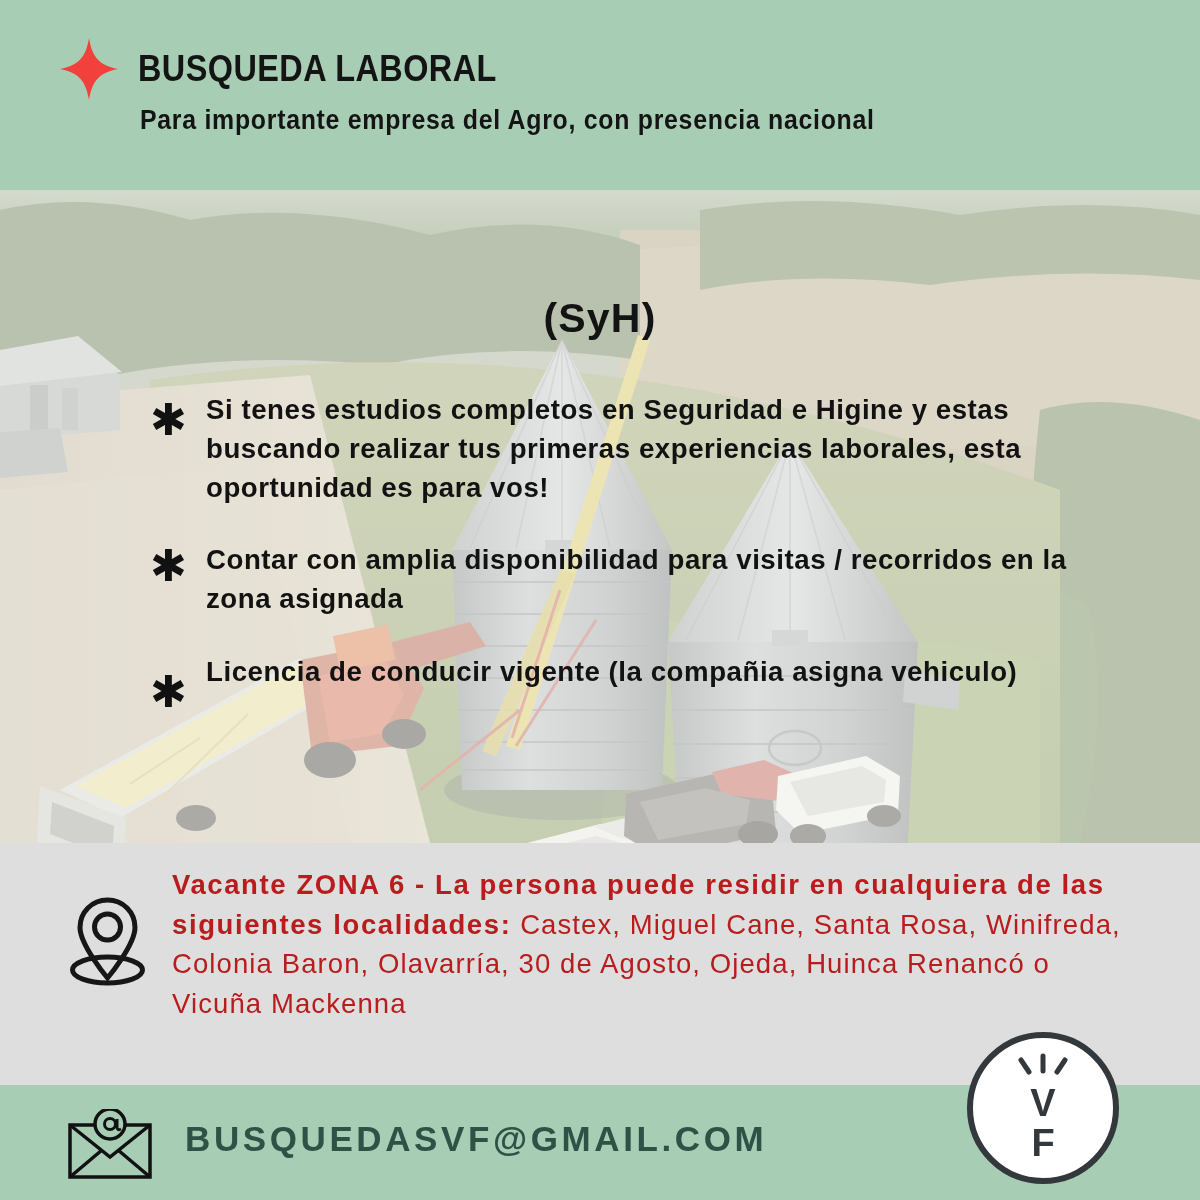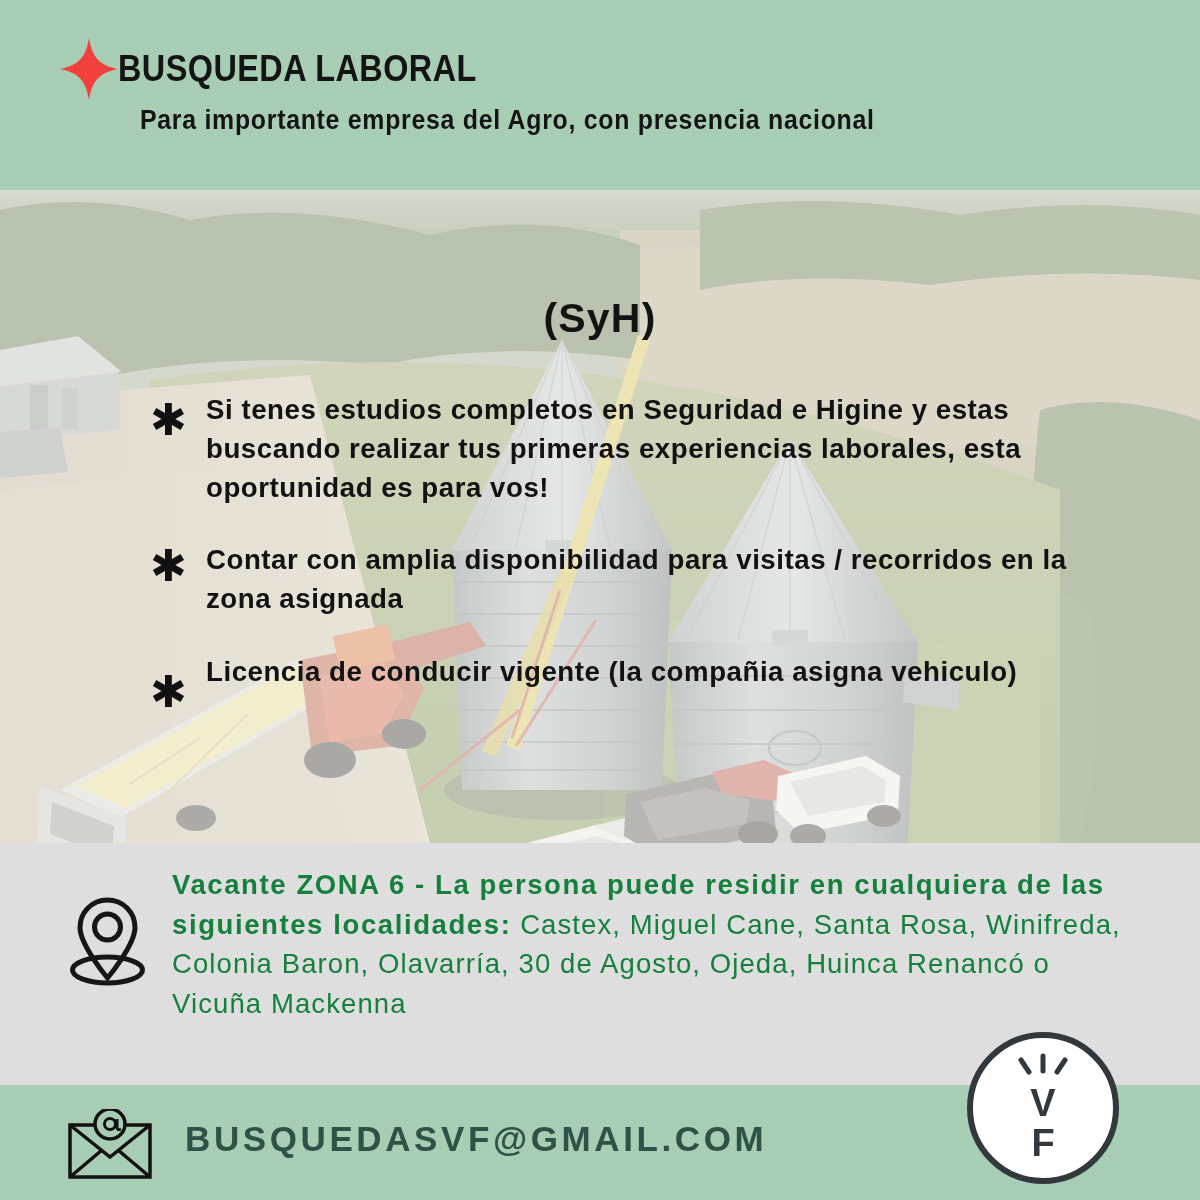--- a/index.html
+++ b/index.html
@@ -12,21 +12,21 @@
     position:relative; width:1200px; height:1200px; overflow:hidden;
   }
 
   
   .header-band {
     position:absolute; left:0; top:0; width:1200px; height:190px;
     background:#a8cdb5;
   }
   .header-title-row {
     position:absolute; left:60px; top:38px;
-    display:flex; align-items:center; 
+    display:flex; align-items:center; gap:20px;
   }
   .star-icon { width:58px; height:62px; display:block; }
   .header-title {
     font-size:36px; font-weight:700; letter-spacing:0.5px;
     color:#141414; font-family:"Liberation Sans", sans-serif;
     transform:scaleX(0.9); transform-origin:left center;
     white-space:nowrap;
   }
   .header-sub {
     position:absolute; left:140px; top:104px; width:960px;
@@ -69,21 +69,21 @@
   .b3 .bullet-mark { padding-top:18px; }
 
   
   .zone-band {
     position:absolute; left:0; top:843px; width:1200px; height:242px;
     background:#dedede;
   }
   .pin-icon { position:absolute; left:55px; top:47px; width:105px; height:105px; }
   .zone-text {
     position:absolute; left:172px; top:22px; width:975px;
-    font-size:27.5px; line-height:1.44; color:#15803d;
+    font-size:27.5px; line-height:1.44; color:#b91c1c;
     letter-spacing:1.1px; font-weight:400;
   }
   .zone-text b { font-weight:700; letter-spacing:1.6px; }
 
   
   .footer-band {
     position:absolute; left:0; top:1085px; width:1200px; height:115px;
     background:#a8cdb5;
   }
   .mail-icon { position:absolute; left:62px; top:24px; width:100px; height:72px; }

